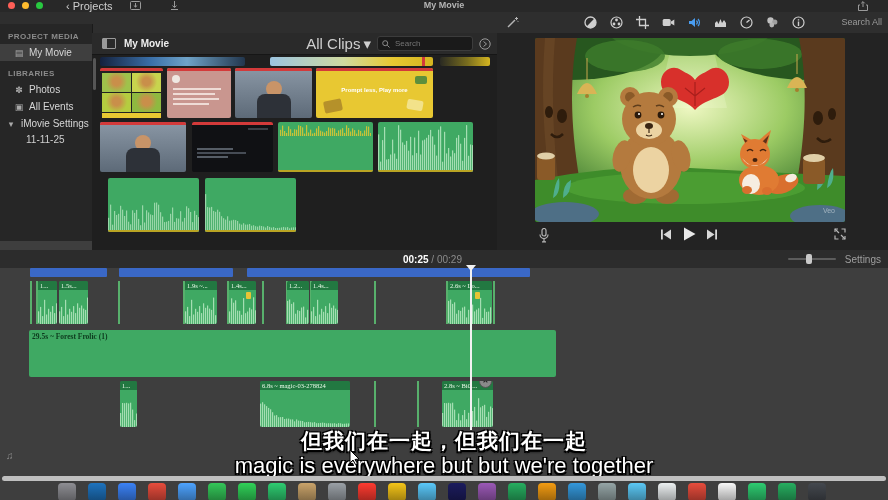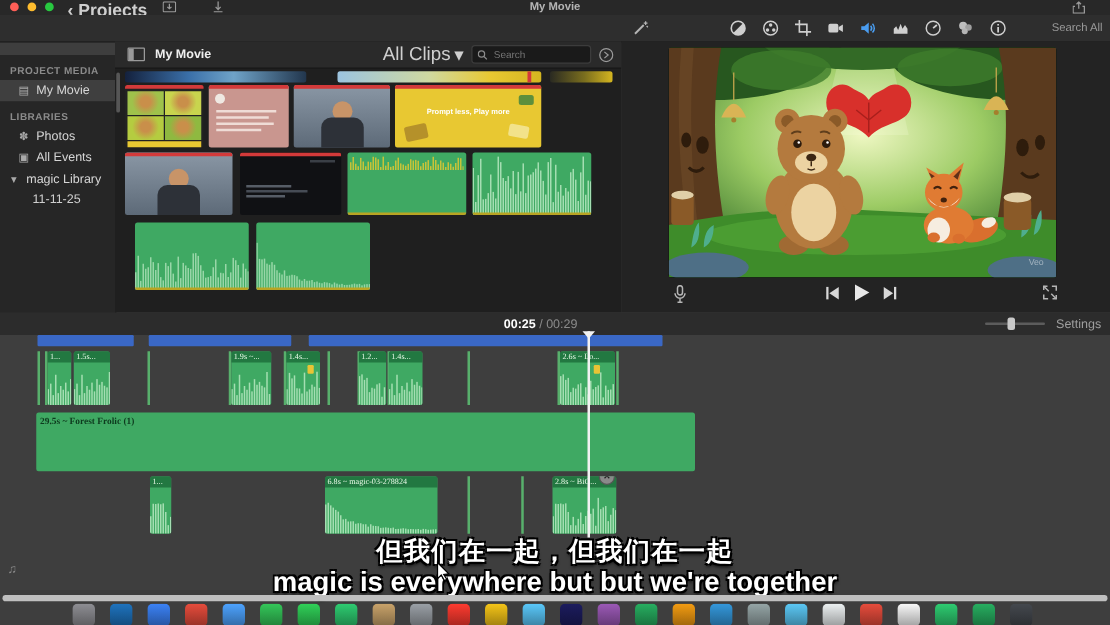--- a/index.html
+++ b/index.html
@@ -3,34 +3,34 @@
 <meta charset="utf-8">
 <style>
   html,body{margin:0;padding:0;background:#111;}
   #screen{position:relative;width:888px;height:500px;overflow:hidden;
     font-family:"Liberation Sans","DejaVu Sans",sans-serif;background:#3e3e3e;
     -webkit-font-smoothing:antialiased;}
   .abs{position:absolute;}
   
   #titlebar{left:0;top:0;width:888px;height:12px;background:#282828;}
   .tl{position:absolute;top:2px;width:7px;height:7px;border-radius:50%;}
-  #back{left:54px;top:0;color:#cfcfcf;font-size:14px;font-weight:bold;}
+  #back{left:66px;top:0;color:#cfcfcf;font-size:11px;font-weight:normal;}
   #wintitle{left:0;right:0;top:0;text-align:center;color:#b5b5b5;font-size:9px;font-weight:bold;}
   .titleicon{top:1px;color:#9a9a9a;font-size:9px;}
   
   #topbar{left:0;top:12px;width:888px;height:21px;background:#2e2e2e;border-bottom:1px solid #1e1e1e;}
   #media-tabs{position:absolute;left:118px;top:3px;display:flex;gap:11px;align-items:center;}
   .tab{color:#c4c4c4;font-size:10px;padding:2px 6px;border-radius:3px;white-space:nowrap;}
   .tab.sel{background:#4d4d4d;color:#fff;font-weight:bold;}
   #inspector-icons{position:absolute;left:584px;top:3px;display:flex;gap:13px;align-items:center;height:15px;}
   .insico{width:13px;height:13px;display:inline-block;}
   #resetall{right:6px;top:5px;color:#9a9a9a;font-size:9px;}
   #wand{left:506px;top:4px;}
   
-  #sidebar{left:0;top:44px;width:92px;height:217px;background:#262626;border-right:1px solid #1a1a1a;}
+  #sidebar{left:0;top:24px;width:92px;height:217px;background:#262626;border-right:1px solid #1a1a1a;}
   .side-h{color:#8b8b8b;font-size:8px;font-weight:bold;letter-spacing:.4px;padding:8px 0 3px 8px;}
   .side-item{display:flex;align-items:center;gap:5px;color:#d6d6d6;font-size:10px;padding:3px 0 3px 14px;}
   .side-item .ic{color:#a9a9a9;font-size:9px;width:10px;text-align:center;}
   .side-item.sel{background:#3f3f3f;}
   .side-sub{color:#cfcfcf;font-size:10px;padding:2px 0 2px 26px;}
   
   #browser{left:92px;top:33px;width:405px;height:217px;background:#1f1f1f;}
   #bheader{position:absolute;left:0;top:0;width:405px;height:21px;background:#2a2a2a;border-bottom:1px solid #161616;display:flex;align-items:center;}
   #paneicon{width:12px;height:9px;border:1px solid #9a9a9a;border-radius:1px;margin:0 8px 0 10px;position:relative;}
   #paneicon::after{content:"";position:absolute;left:0;top:0;bottom:0;width:4px;background:#9a9a9a;}
@@ -64,21 +64,21 @@
   .edge{position:absolute;width:2px;background:#58b06c;}
   .muteico{position:absolute;top:-6px;right:1px;width:11px;height:11px;background:#8a8a8a;border:1px solid #555;
     border-radius:50%;color:#222;font-size:7px;line-height:11px;text-align:center;font-weight:bold;}
   #playhead{position:absolute;top:-3px;width:1.5px;background:#f2f2f2;height:165px;}
   #playhead::before{content:"";position:absolute;left:-4px;top:0;border:5px solid transparent;border-top:6px solid #f2f2f2;}
   #musicnote{left:6px;top:450px;color:#8b8b8b;font-size:10px;}
   
   .sub{left:0;right:0;text-align:center;color:#fff;font-weight:bold;
     text-shadow:-1.5px -1.5px 0 #000,1.5px -1.5px 0 #000,-1.5px 1.5px 0 #000,1.5px 1.5px 0 #000,0 2px 3px #000;}
   #sub-zh{top:427px;font-size:21px;letter-spacing:1px;}
-  #sub-en{top:453px;font-size:22px;font-weight:bold;}
+  #sub-en{top:453px;font-size:22px;font-weight:normal;}
   
   #dockbar{left:2px;top:476px;width:884px;height:5px;background:#bfbfbf;border-radius:3px;}
   #dock{left:0px;top:483px;width:888px;height:17px;display:flex;gap:12px;padding-left:58px;}
   .dockico{width:18px;height:18px;border-radius:4px;flex:0 0 auto;}
   
   #cursor{left:349px;top:449px;}
   svg{display:block;}
 </style>
 </head>
 <body>
@@ -187,21 +187,21 @@
     <div class="side-item">
       <span class="ic">✽</span>
       <span>Photos</span>
     </div>
     <div class="side-item">
       <span class="ic">▣</span>
       <span>All Events</span>
     </div>
     <div class="side-item" style="padding-left:6px">
       <span class="ic">▾</span>
-      <span>magic Library</span>
+      <span>iMovie Settings</span>
     </div>
     <div class="side-sub">11-11-25</div>
   </div>
 
   <div class="abs" id="browser">
     <div id="bheader">
       <span id="paneicon"></span>
       <span id="btitle">My Movie</span>
       <span id="allclips">
         <span>All Clips</span>

